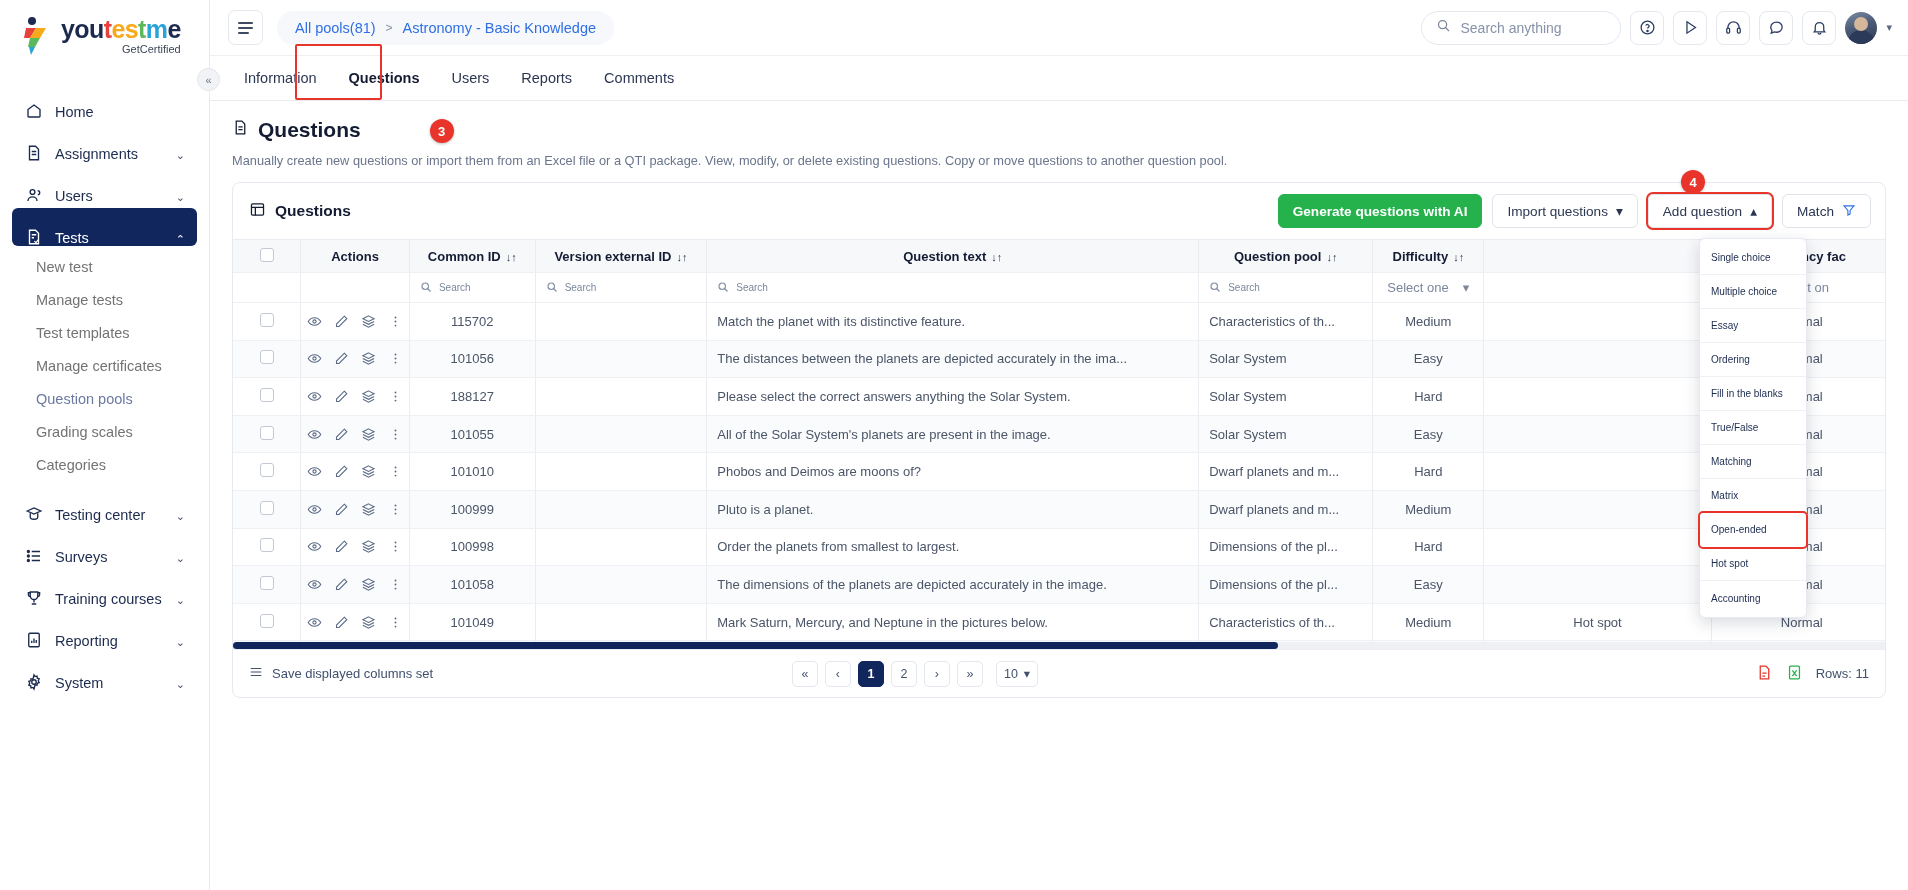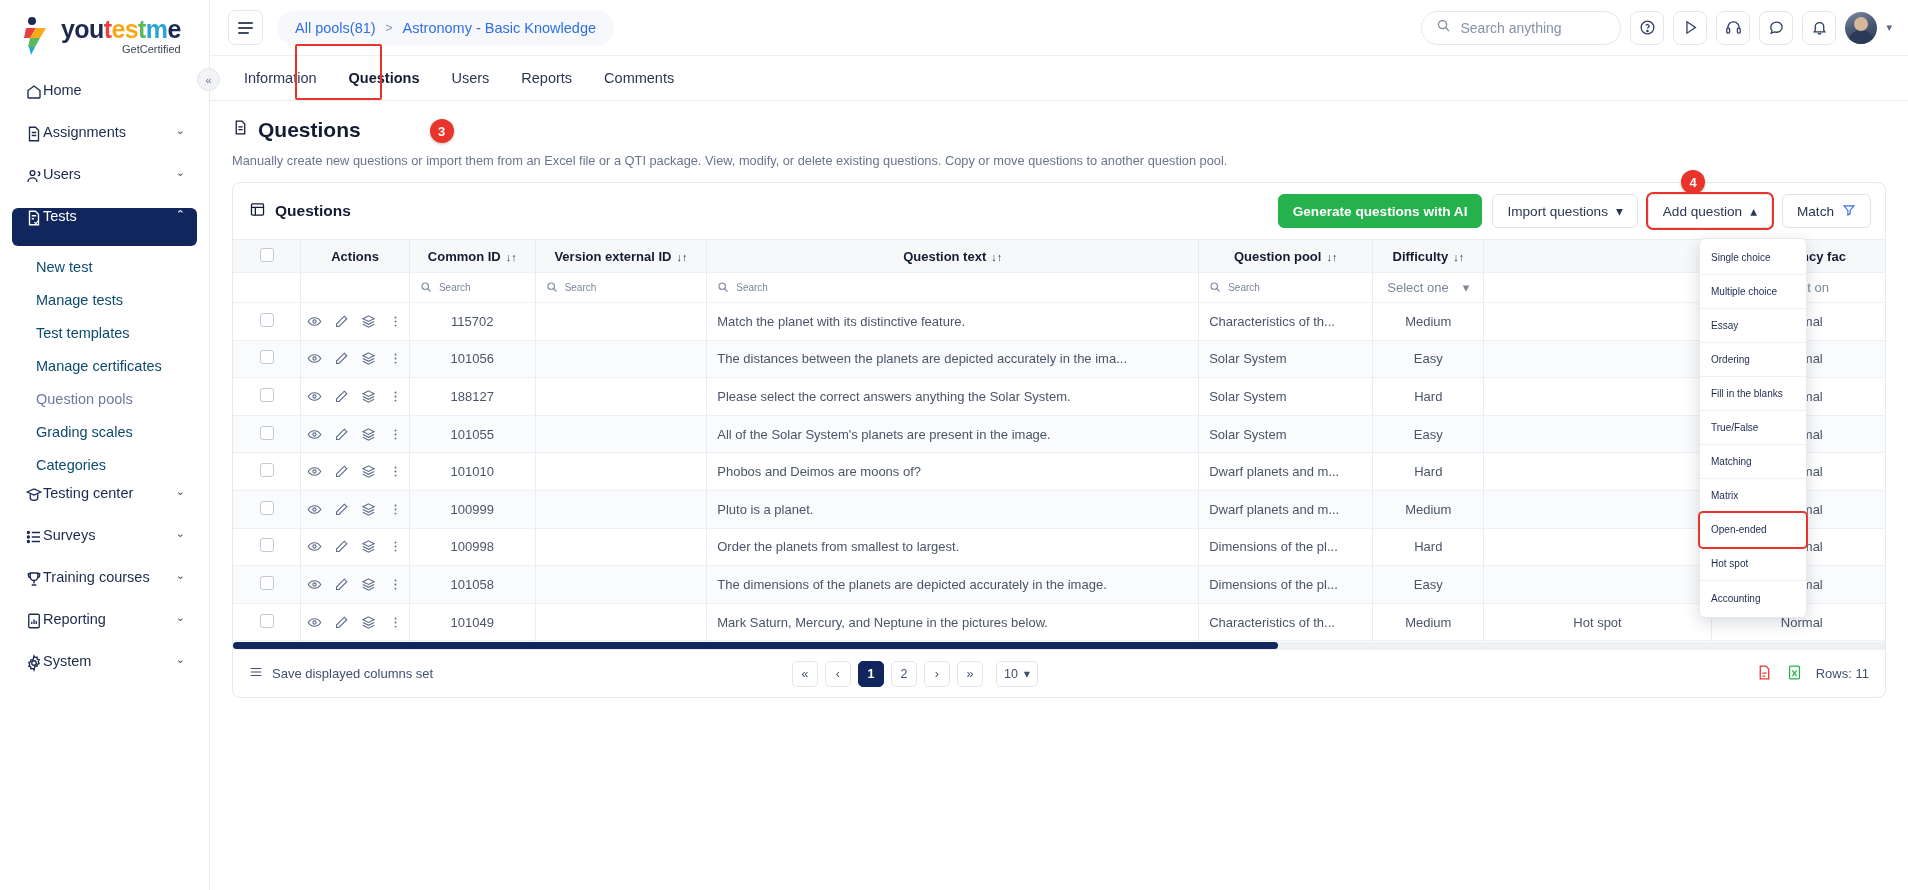--- a/index.html
+++ b/index.html
@@ -32,34 +32,34 @@
   .collapse-btn {
     position: absolute; right: -11px; top: 68px;
     width: 23px; height: 23px; border-radius: 50%;
     background: #f1f3f7; border: 1px solid #e2e5ec;
     display: flex; align-items: center; justify-content: center;
     color: #6b7588; font-size: 11px; cursor: pointer; z-index: 30;
   }
 
   .nav { margin-top: 16px; }
   .nav-item {
-    display: flex; align-items: flex-start; 
+    display: flex; align-items: flex-end; gap: 12px;
     height: 38px; margin: 4px 12px; padding: 0 12px;
     border-radius: 6px; color: #1b2a4e; font-size: 14.5px;
     cursor: pointer; position: relative;
   }
   .nav-item .ico { width: 19px; height: 19px; flex: 0 0 19px; display:flex; align-items:center; justify-content:center; }
   .nav-item .lbl { flex: 1; }
   .nav-item .chev { color: #46506a; font-size: 11px; }
   .nav-item.active { background: #11265c; color: #ffffff; }
   .nav-item.active .chev { color: #fff; }
   .sub-item {
     height: 33px; display: flex; align-items: center;
     padding-left: 24px; margin: 0 12px; font-size: 14.5px;
-    color: #0c4a6e; cursor: pointer; border-radius: 6px;
+    color: #737373; cursor: pointer; border-radius: 6px;
   }
   .sub-item.selected { color: #6b7aa1; }
 
   
   .main { flex: 1; height: 890px; background: #a21caf; display: flex; flex-direction: column; min-width: 0; }
 
   .topbar {
     height: 56px; display: flex; align-items: center;
     padding: 0 16px 0 18px; gap: 14px; flex: 0 0 56px;
     border-bottom: 1px solid #edeff3; background: #fff;

